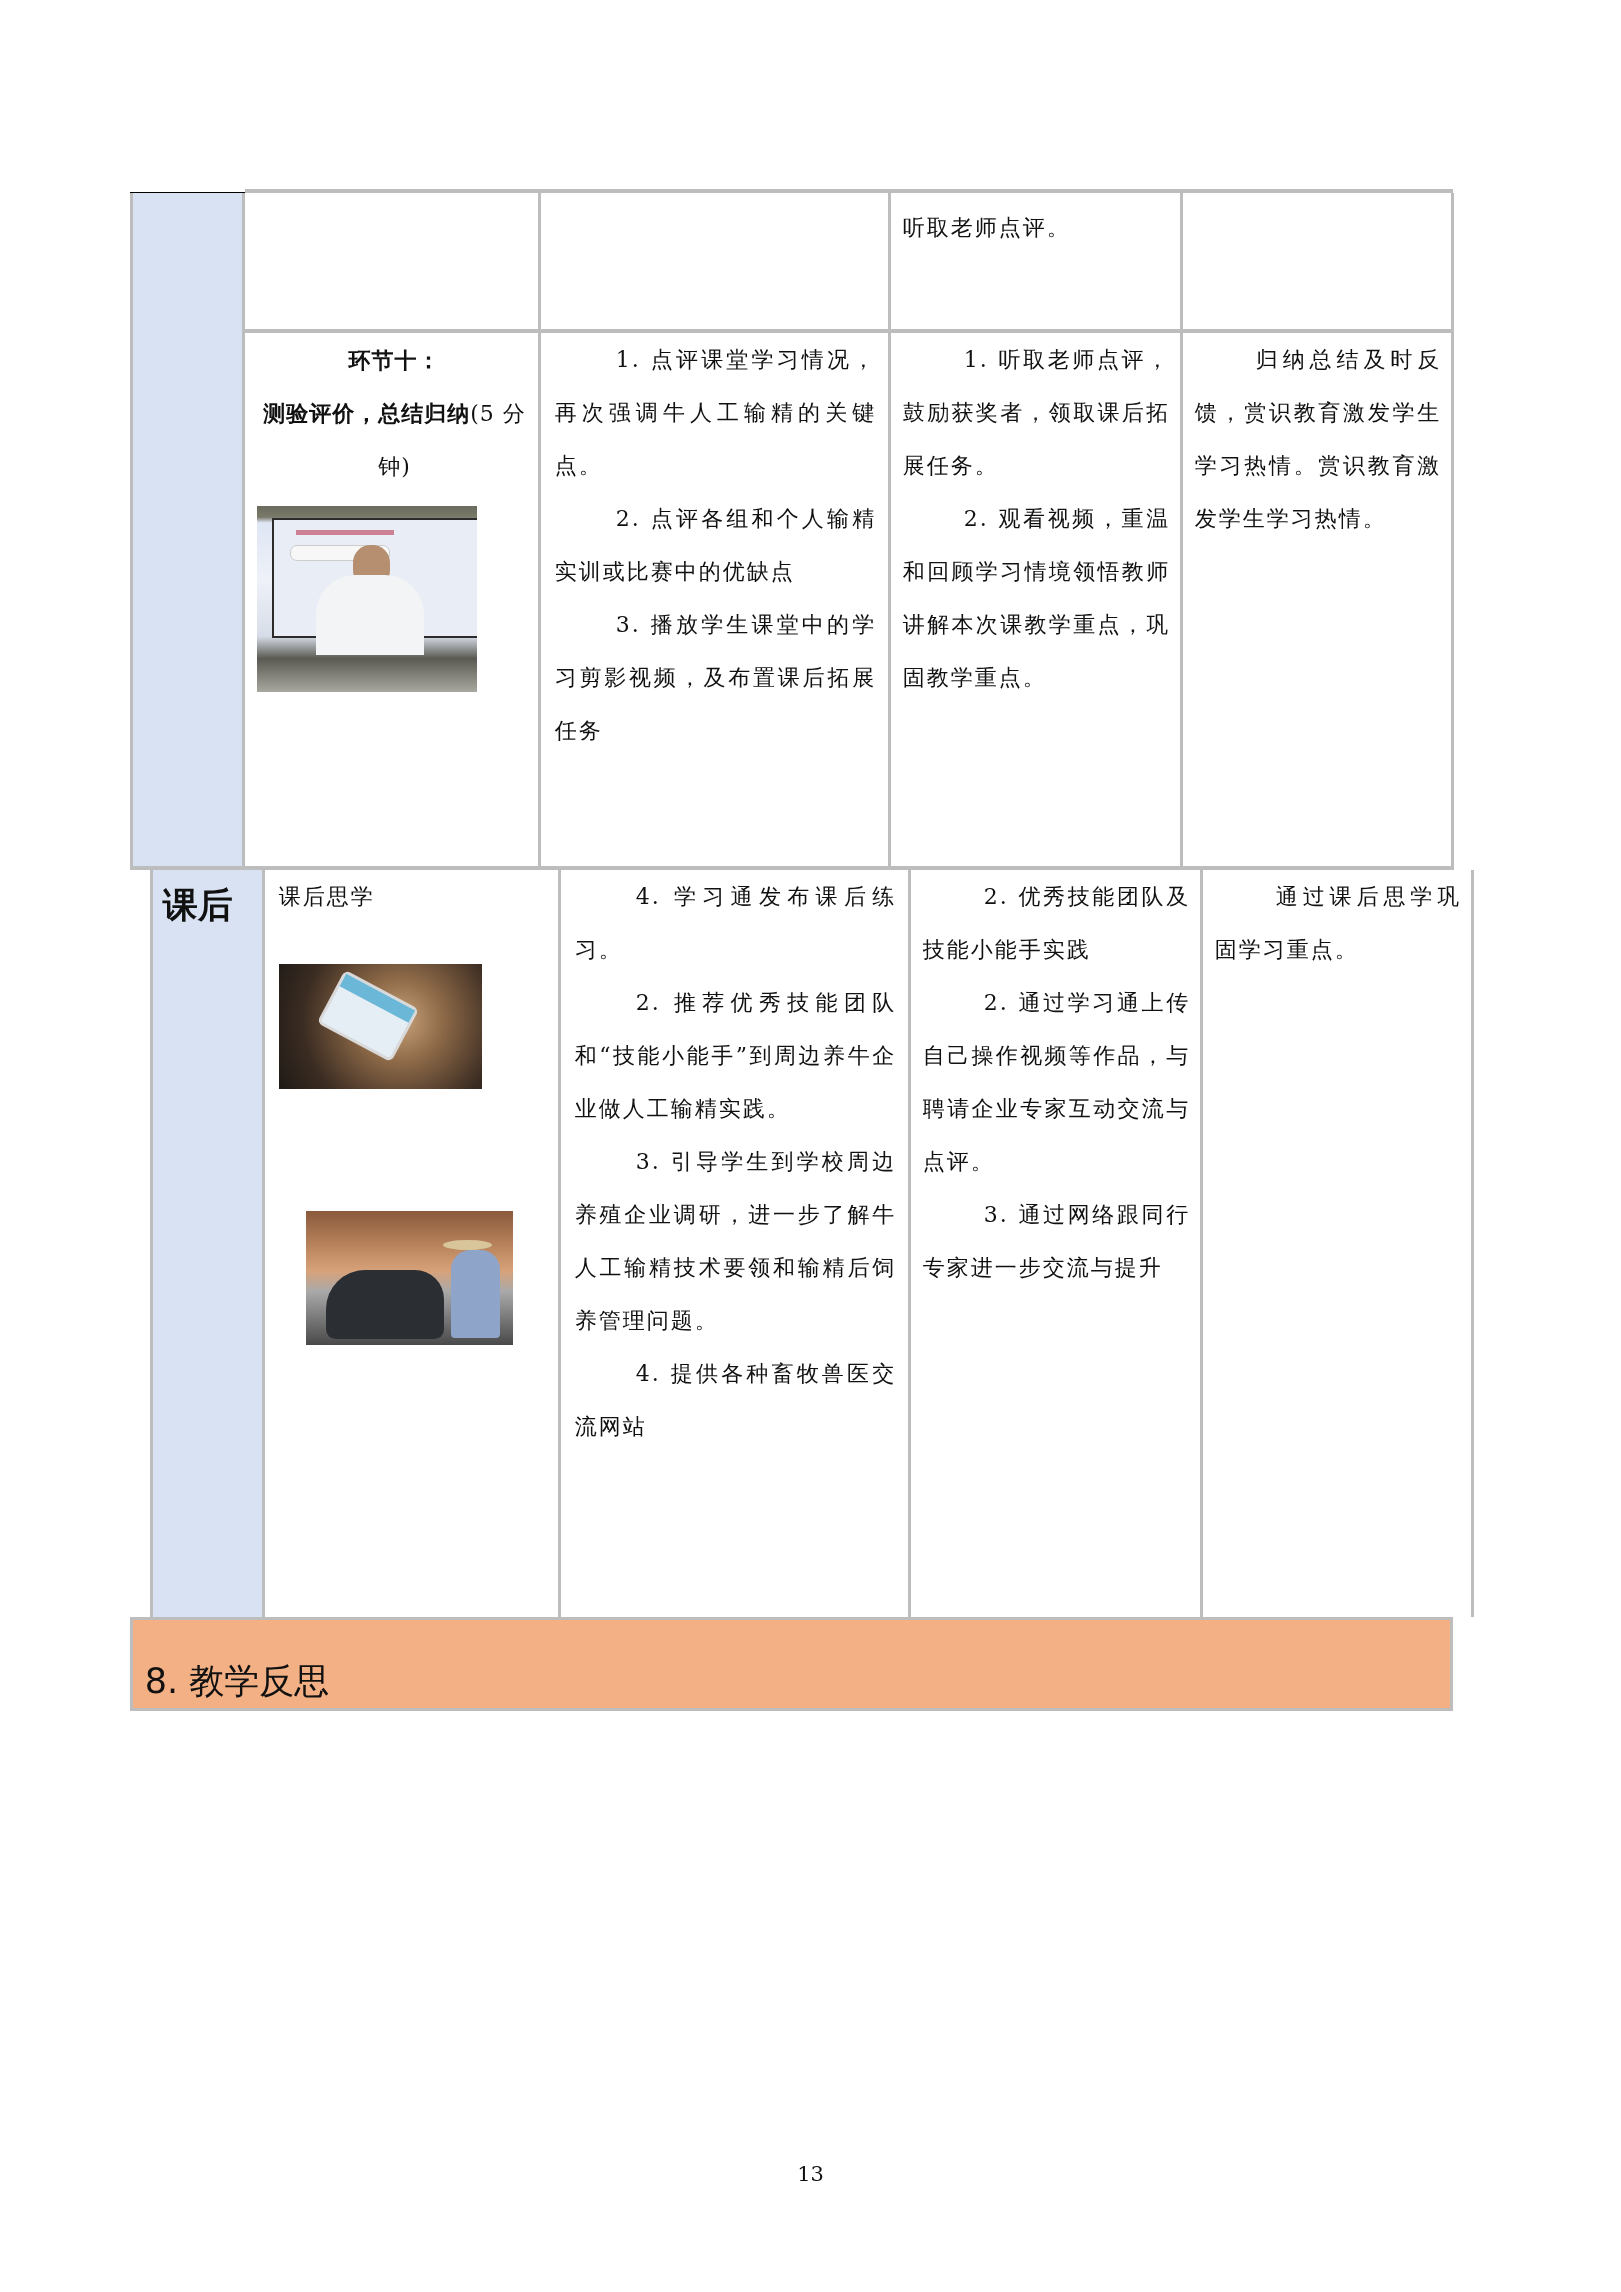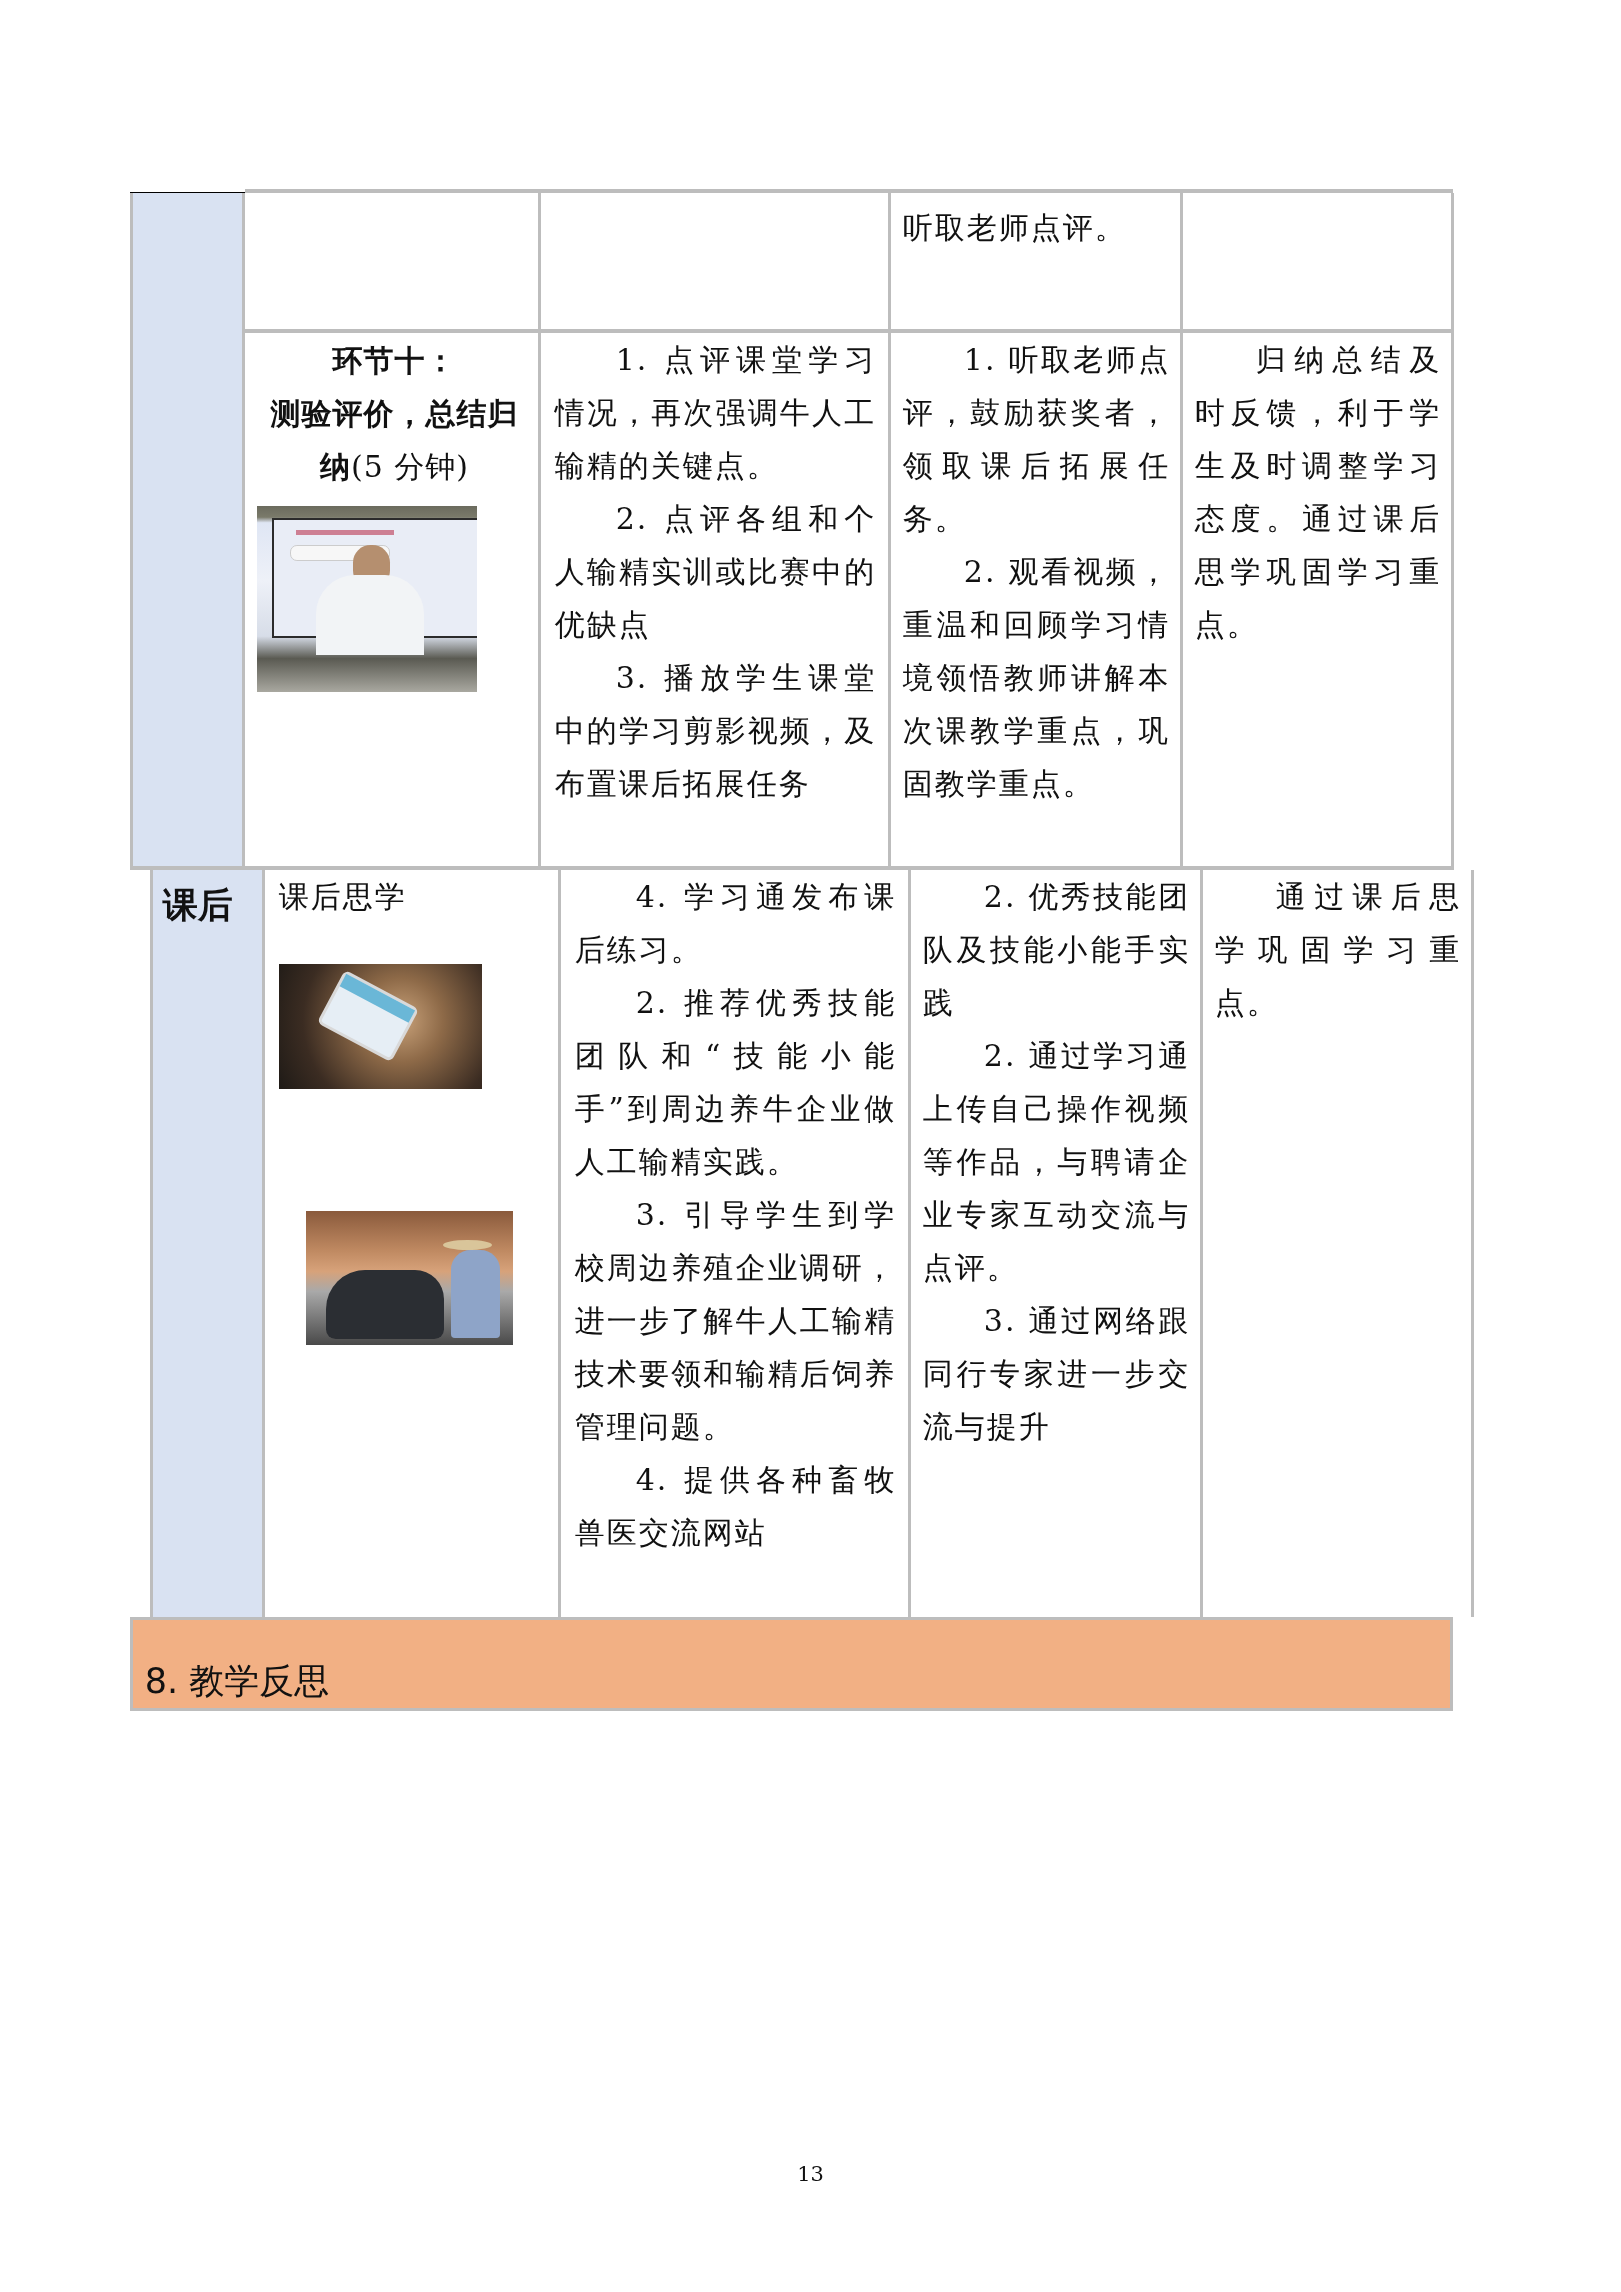--- a/index.html
+++ b/index.html
@@ -12,21 +12,21 @@
   .row { position:absolute; left:0; width:1323px; }
   .cell { position:absolute; top:0; bottom:0; box-sizing:border-box; background:#fff; }
   .c0 { left:0; width:115px; background:#d9e2f2; border-left:3.9px solid #bdbdbd; border-right:3.9px solid #bdbdbd; }
   .c1 { left:115px; width:296px; border-right:3.9px solid #bdbdbd; }
   .c2 { left:411px; width:350px; border-right:3.9px solid #bdbdbd; }
   .c3 { left:761px; width:292px; border-right:3.9px solid #bdbdbd; }
   .c4 { left:1053px; width:271px; border-right:3.9px solid #bdbdbd; }
   .hline { position:absolute; left:115px; right:0; height:3.9px; background:#bdbdbd; }
   .hline-full { position:absolute; left:0; right:0; height:3.9px; background:#bdbdbd; }
 
-  .txt { position:absolute; font-size:30px; line-height:53px; letter-spacing:2px; text-align:justify; }
+  .txt { position:absolute; font-size:22px; line-height:53px; letter-spacing:2px; text-align:justify; }
   .txt p { margin:0; }
   .indent { text-indent:61px; }
   .bold { font-weight:bold; }
 
   .section-label { position:absolute; left:13.7px; top:13.7px; font-size:35px; font-weight:bold; font-family:"DejaVu Sans","Liberation Sans",sans-serif; }
 
   .photo { position:absolute; overflow:hidden; }
   .photo-teacher { background:linear-gradient(180deg,#6b6b5e 0%,#7a7a6a 6%,#dfe6f4 9%,#eef1f8 40%,#d7dde8 70%,#5a5a52 82%,#a9a8a0 100%); }
   .photo-teacher .screen { position:absolute; left:15.7px; top:11.8px; width:206px; height:116px; background:#e9edf6; border:2.9px solid #2b2b2b; }
   .photo-teacher .title-bar { position:absolute; left:21.6px; top:9.8px; width:98px; height:5.9px; background:#c0506a; opacity:.7; }
@@ -93,21 +93,21 @@
         </div>
       </div>
       <div class="cell c3">
         <div class="txt" style="left:11.8px; top:0px; right:9.8px;">
           <p class="indent">1. 听取老师点评，鼓励获奖者，领取课后拓展任务。</p>
           <p class="indent">2. 观看视频，重温和回顾学习情境领悟教师讲解本次课教学重点，巩固教学重点。</p>
         </div>
       </div>
       <div class="cell c4">
         <div class="txt" style="left:11.8px; top:0px; right:9.8px;">
-          <p class="indent">归纳总结及时反馈，利于学生及时调整学习态度。通过课后思学巩固学习重点。</p>
+          <p class="indent">归纳总结及时反馈，赏识教育激发学生学习热情。赏识教育激发学生学习热情。</p>
         </div>
       </div>
       <div class="hline-full" style="top:533px;"></div>
     </div>
 
     <div class="row" style="top:677px; height:747px;margin-left:20px;">
       <div class="cell c0">
         <div class="section-label" style="left:9.8px; top:11.8px;">课后</div>
       </div>
       <div class="cell c1">

